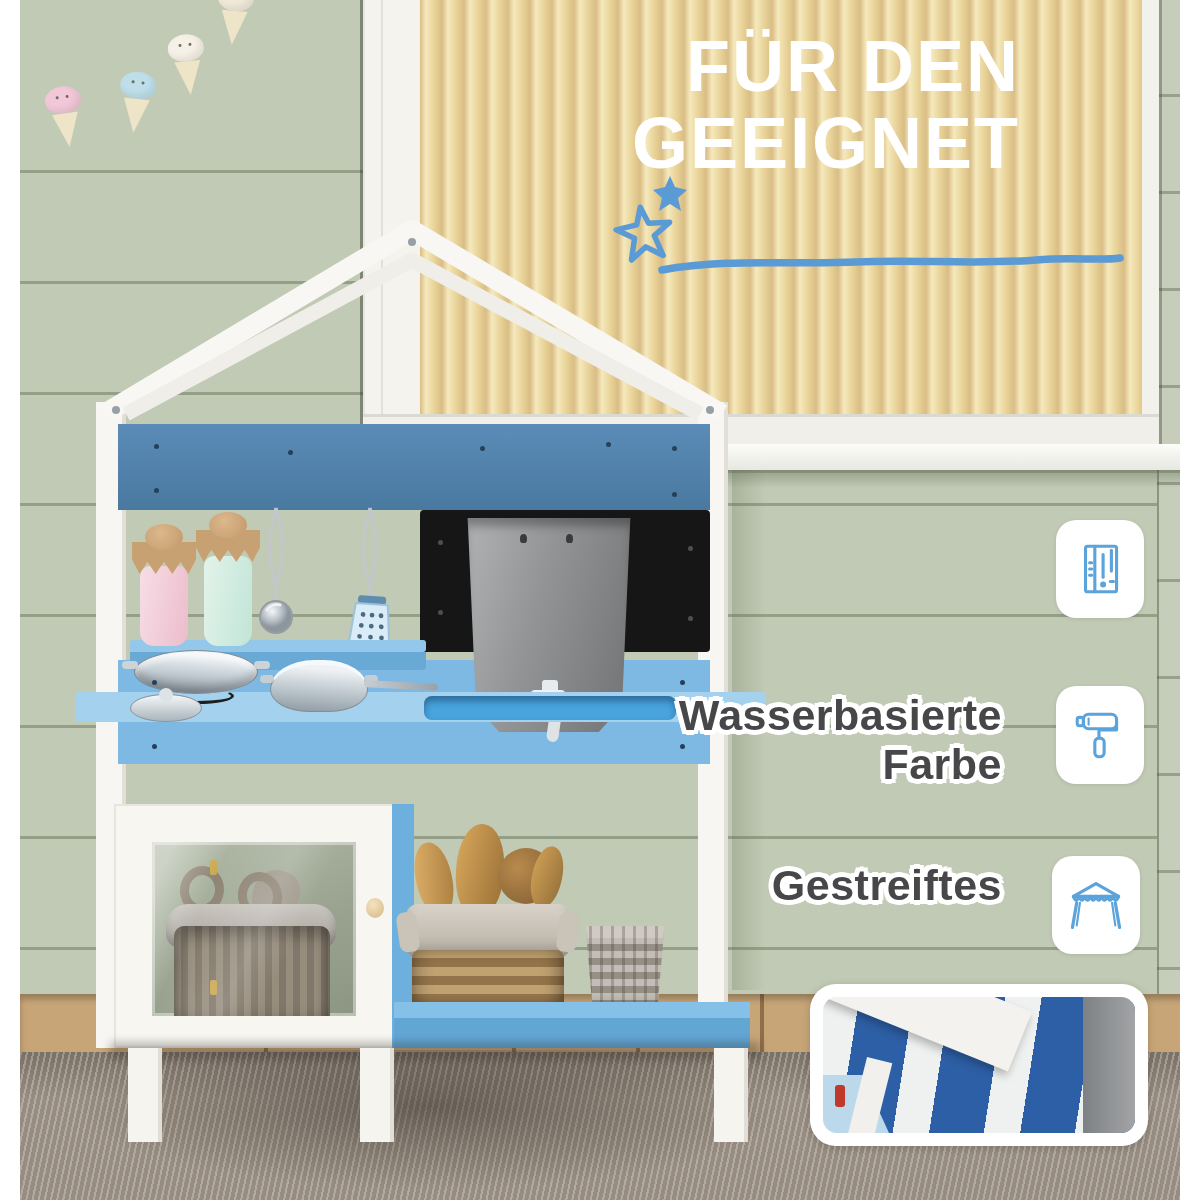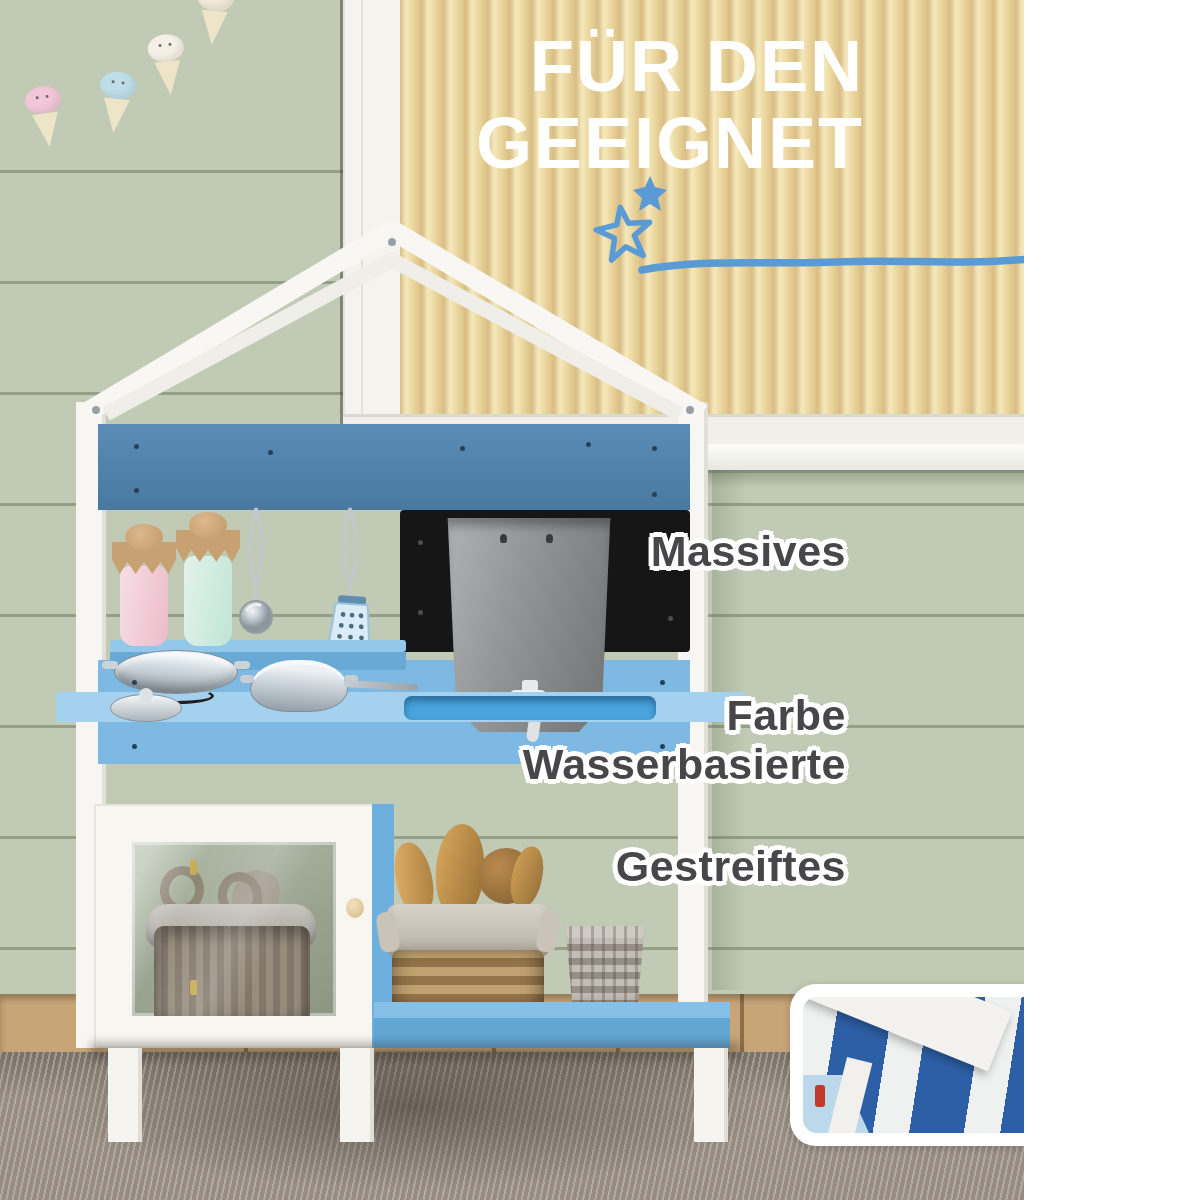--- a/index.html
+++ b/index.html
@@ -1,16 +1,16 @@
 <!DOCTYPE html>
 <html><head>
 <meta charset="utf-8">
 <style>
   html,body{margin:0;padding:0;background:#fff;font-family:"Liberation Sans",sans-serif;}
-  .scene{position:relative;width:1024px;height:1200px;overflow:hidden;background:#c1cab4;}
+  .scene{position:relative;width:1160px;height:1200px;overflow:hidden;background:#c1cab4;margin-left:20px;}
   .scene *{position:absolute;box-sizing:border-box;}
 
   
   .wall{left:0;top:0;width:1200px;height:1200px;z-index:1;background:#c1cab4;
     background-image:repeating-linear-gradient(180deg,transparent 0 108px,rgba(95,107,82,.45) 108px 111px);
     background-position:0 62px;}
   .wall-right{left:1137px;top:0;width:63px;height:1010px;z-index:2;background:#c6cebb;
     background-image:repeating-linear-gradient(180deg,transparent 0 94px,rgba(104,116,90,.5) 94px 97px);
     border-left:2px solid rgba(70,80,60,.45);}
 
@@ -146,21 +146,21 @@
   .gray-basket::after{content:'';position:absolute;inset:0;
     background:repeating-linear-gradient(90deg,rgba(70,60,50,.28) 0 3px,transparent 3px 11px);}
   .under-shadow{left:90px;top:1042px;width:650px;height:18px;background:rgba(40,34,28,.28);filter:blur(4px);}
   .leg{width:34px;height:94px;top:1048px;background:#f5f4ef;border-right:4px solid #e0ded6;}
   .leg1{left:108px}.leg2{left:340px}.leg3{left:694px}
 
   
   .f-text{right:178px;z-index:40;text-align:right;font-size:43px;font-weight:700;color:#474749;line-height:1.14;letter-spacing:.5px;white-space:nowrap;
     text-shadow:-4px -4px 0 #fff,4px -4px 0 #fff,-4px 4px 0 #fff,4px 4px 0 #fff,-5px 0 0 #fff,5px 0 0 #fff,0 -5px 0 #fff,0 5px 0 #fff;}
   .f-text span{display:block;position:static;}
-  .ft1{top:527px}.ft2{top:691px}.ft3{top:842px}
+  .ft1{top:527px}.ft2{top:691px}.ft3{top:861px}
   .f-icon{left:1036px;width:88px;height:98px;z-index:40;background:#fff;border-radius:20px;
     display:flex;align-items:center;justify-content:center;box-shadow:0 1px 4px rgba(0,0,0,.1);}
   .fi1{top:520px}.fi2{top:686px}.fi3{top:856px;left:1032px;}
   .f-icon svg{position:static;}
 
   
   .inset{left:790px;top:984px;width:338px;height:162px;z-index:40;background:#fff;border-radius:26px;box-shadow:0 2px 8px rgba(0,0,0,.18);}
   .inset-inner{inset:13px;border-radius:14px;overflow:hidden;background:repeating-linear-gradient(99deg,#eef1f0 0 36px,#2d5fa6 36px 90px);}
   .ins-gray{right:0;top:0;width:52px;height:100%;background:linear-gradient(90deg,#7e8184,#a2a4a6);}
   .ins-beam{left:-44px;top:-34px;width:250px;height:64px;background:#f3f2ee;transform:rotate(22deg);box-shadow:0 5px 8px rgba(0,0,0,.25);}
@@ -349,39 +349,38 @@
     <div class="bshelf-top"></div>
     <div class="bshelf-front"></div>
 
     <div class="under-shadow"></div>
     <div class="leg leg1"></div>
     <div class="leg leg2"></div>
     <div class="leg leg3"></div>
   </div>
 
   <div class="f-text ft1">
-    <span>Massives</span>
   </div>
   <div class="f-icon fi1">
     <svg width="58" height="58" viewBox="0 0 56 56" fill="none" stroke="#5ba3db" stroke-width="3" stroke-linecap="round" stroke-linejoin="round">
       <rect x="14" y="6" width="30" height="44" rx="2"></rect>
       <line x1="23" y1="6" x2="23" y2="50"></line>
       <line x1="18" y1="22" x2="20" y2="22"></line>
         <line x1="18" y1="28" x2="20" y2="28"></line>
         <line x1="18" y1="34" x2="20" y2="34"></line>
       <line x1="31" y1="14" x2="31" y2="36"></line>
         <circle cx="31" cy="43" r="1.4" fill="#5ba3db"></circle>
       <line x1="39" y1="10" x2="39" y2="30"></line>
         <line x1="38" y1="40" x2="41" y2="40"></line>
     </svg>
   </div>
 
   <div class="f-text ft2">
+    <span>Wasserbasierte</span>
     <span>Farbe</span>
-    <span>Wasserbasierte</span>
   </div>
   <div class="f-icon fi2">
     <svg width="58" height="58" viewBox="0 0 56 56" fill="none" stroke="#5ba3db" stroke-width="3" stroke-linecap="round" stroke-linejoin="round">
       <rect x="12" y="8" width="32" height="14" rx="5"></rect>
       <rect x="6" y="11" width="6" height="8" rx="2"></rect>
       <path d="M44,15 v8 H27 v6"></path>
       <rect x="23" y="31" width="9" height="18" rx="4"></rect>
       <path d="M17,12 v6" stroke-width="2"></path>
     </svg>
   </div>

